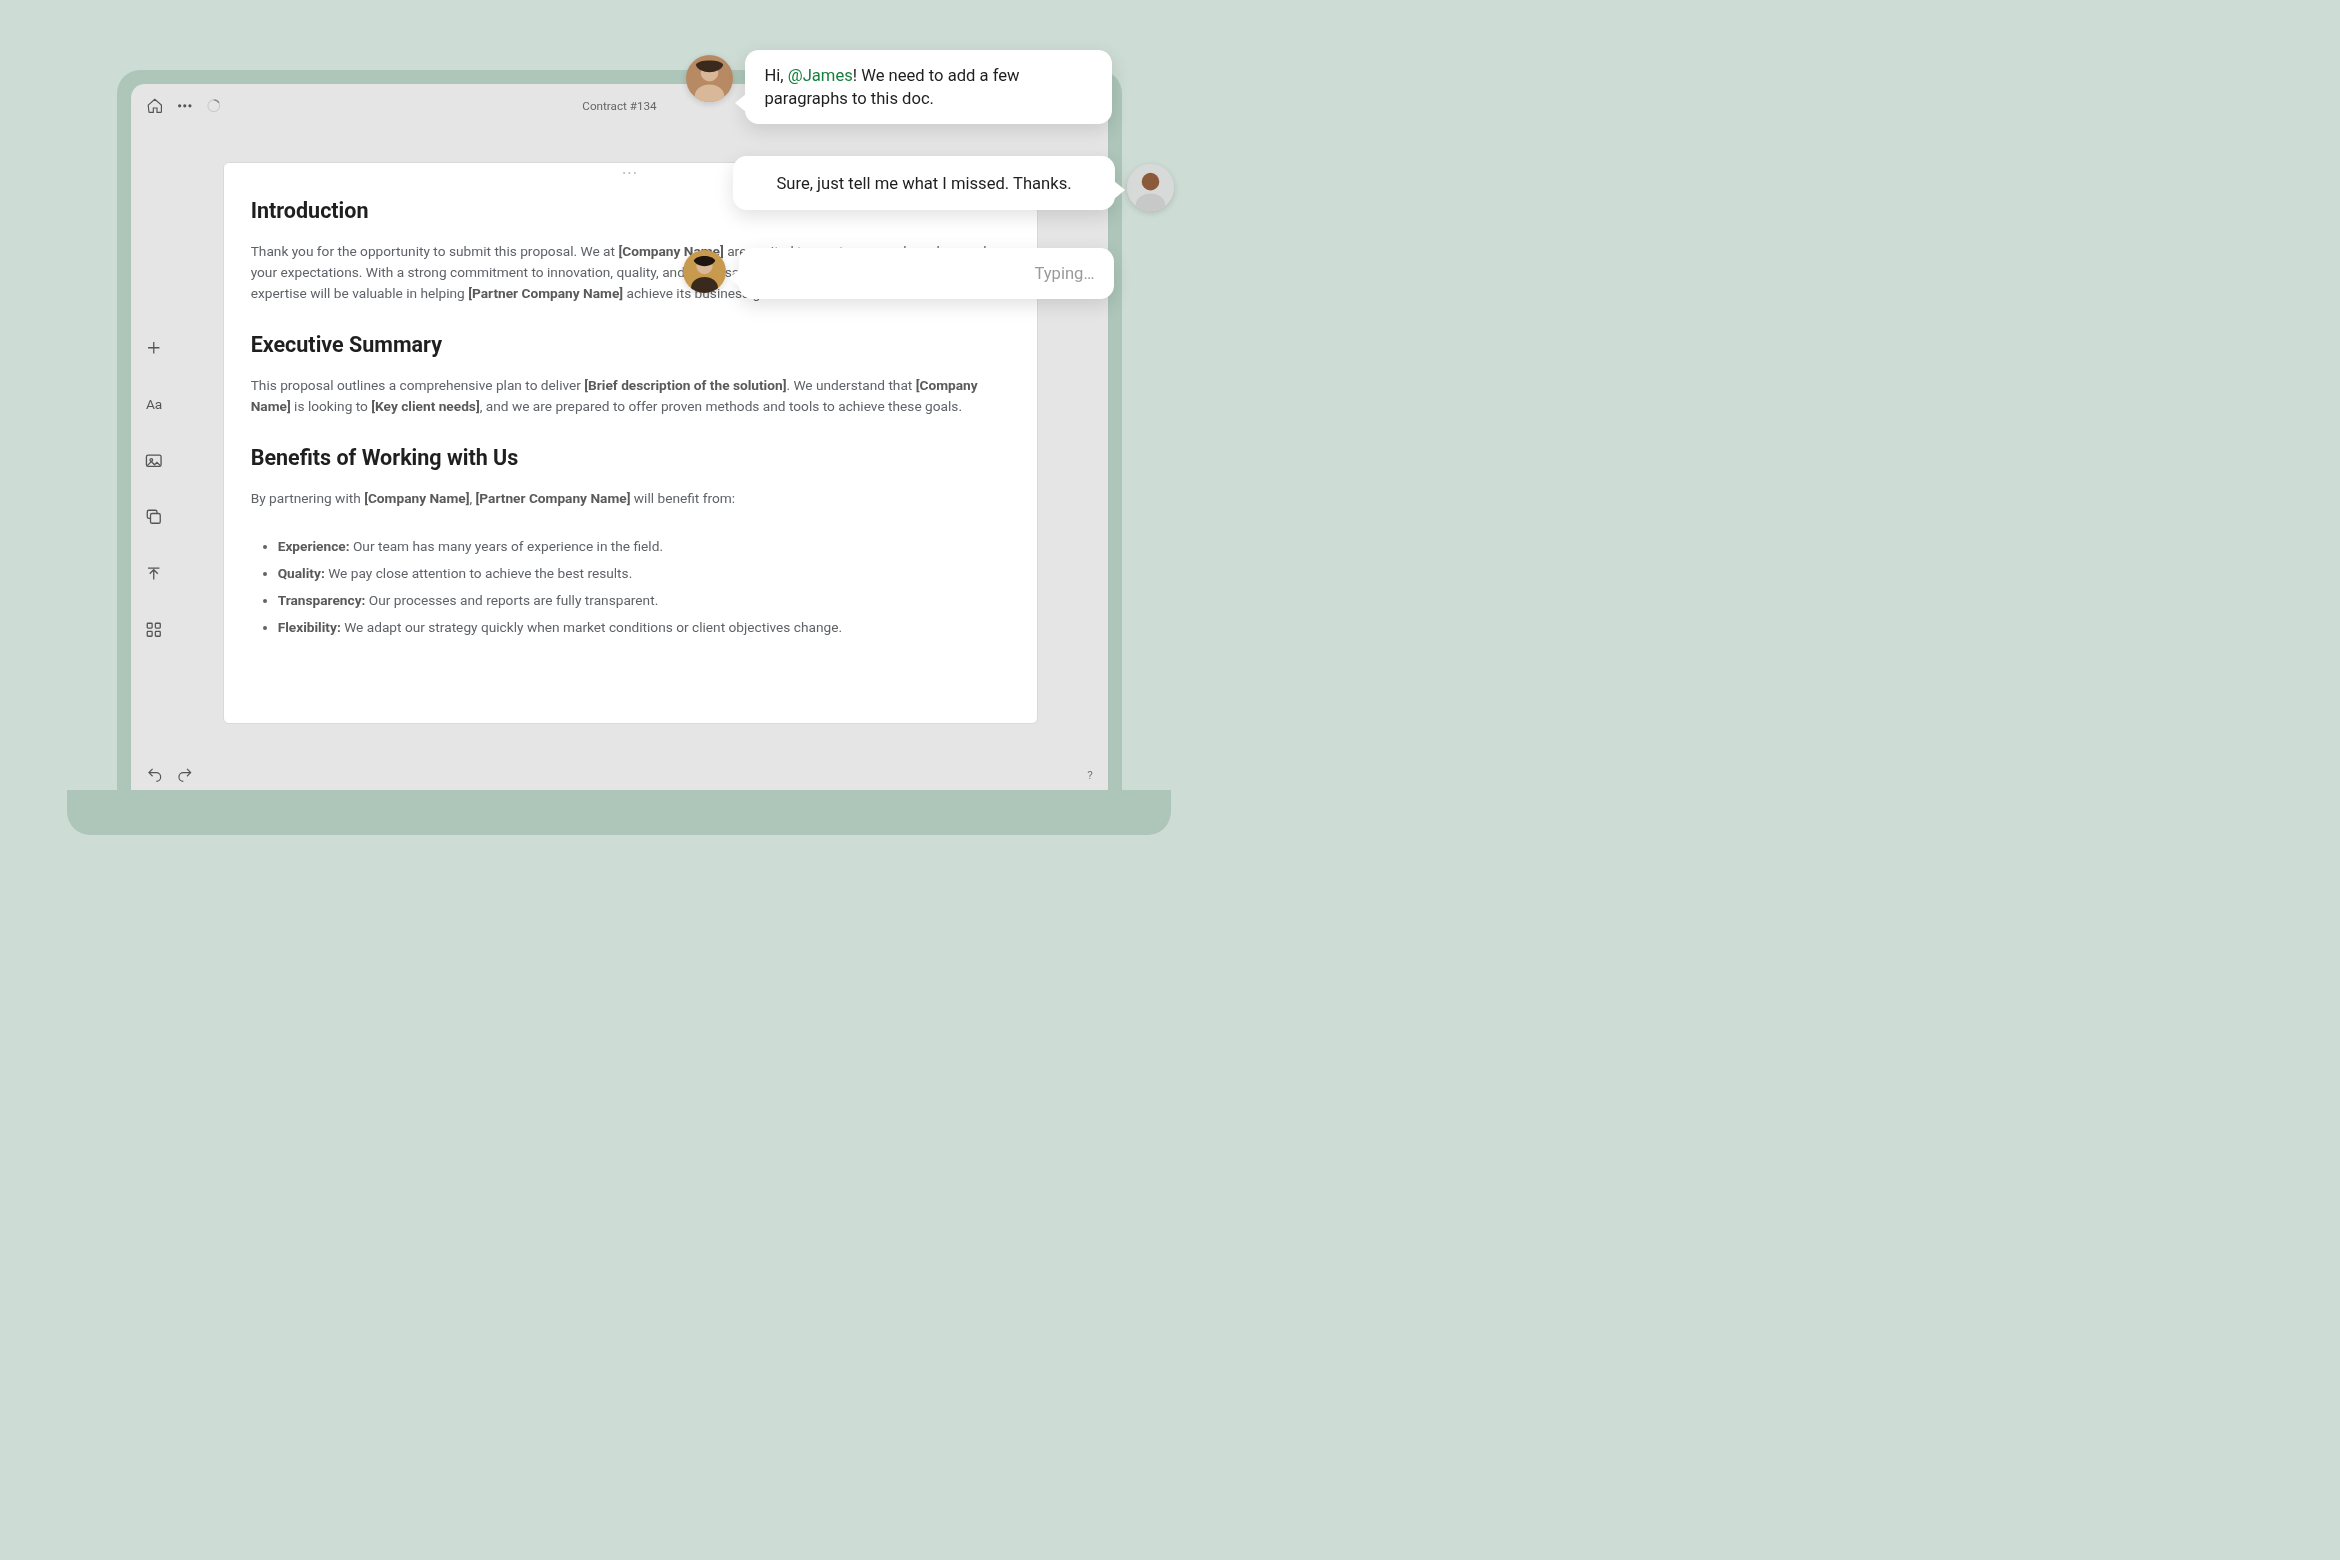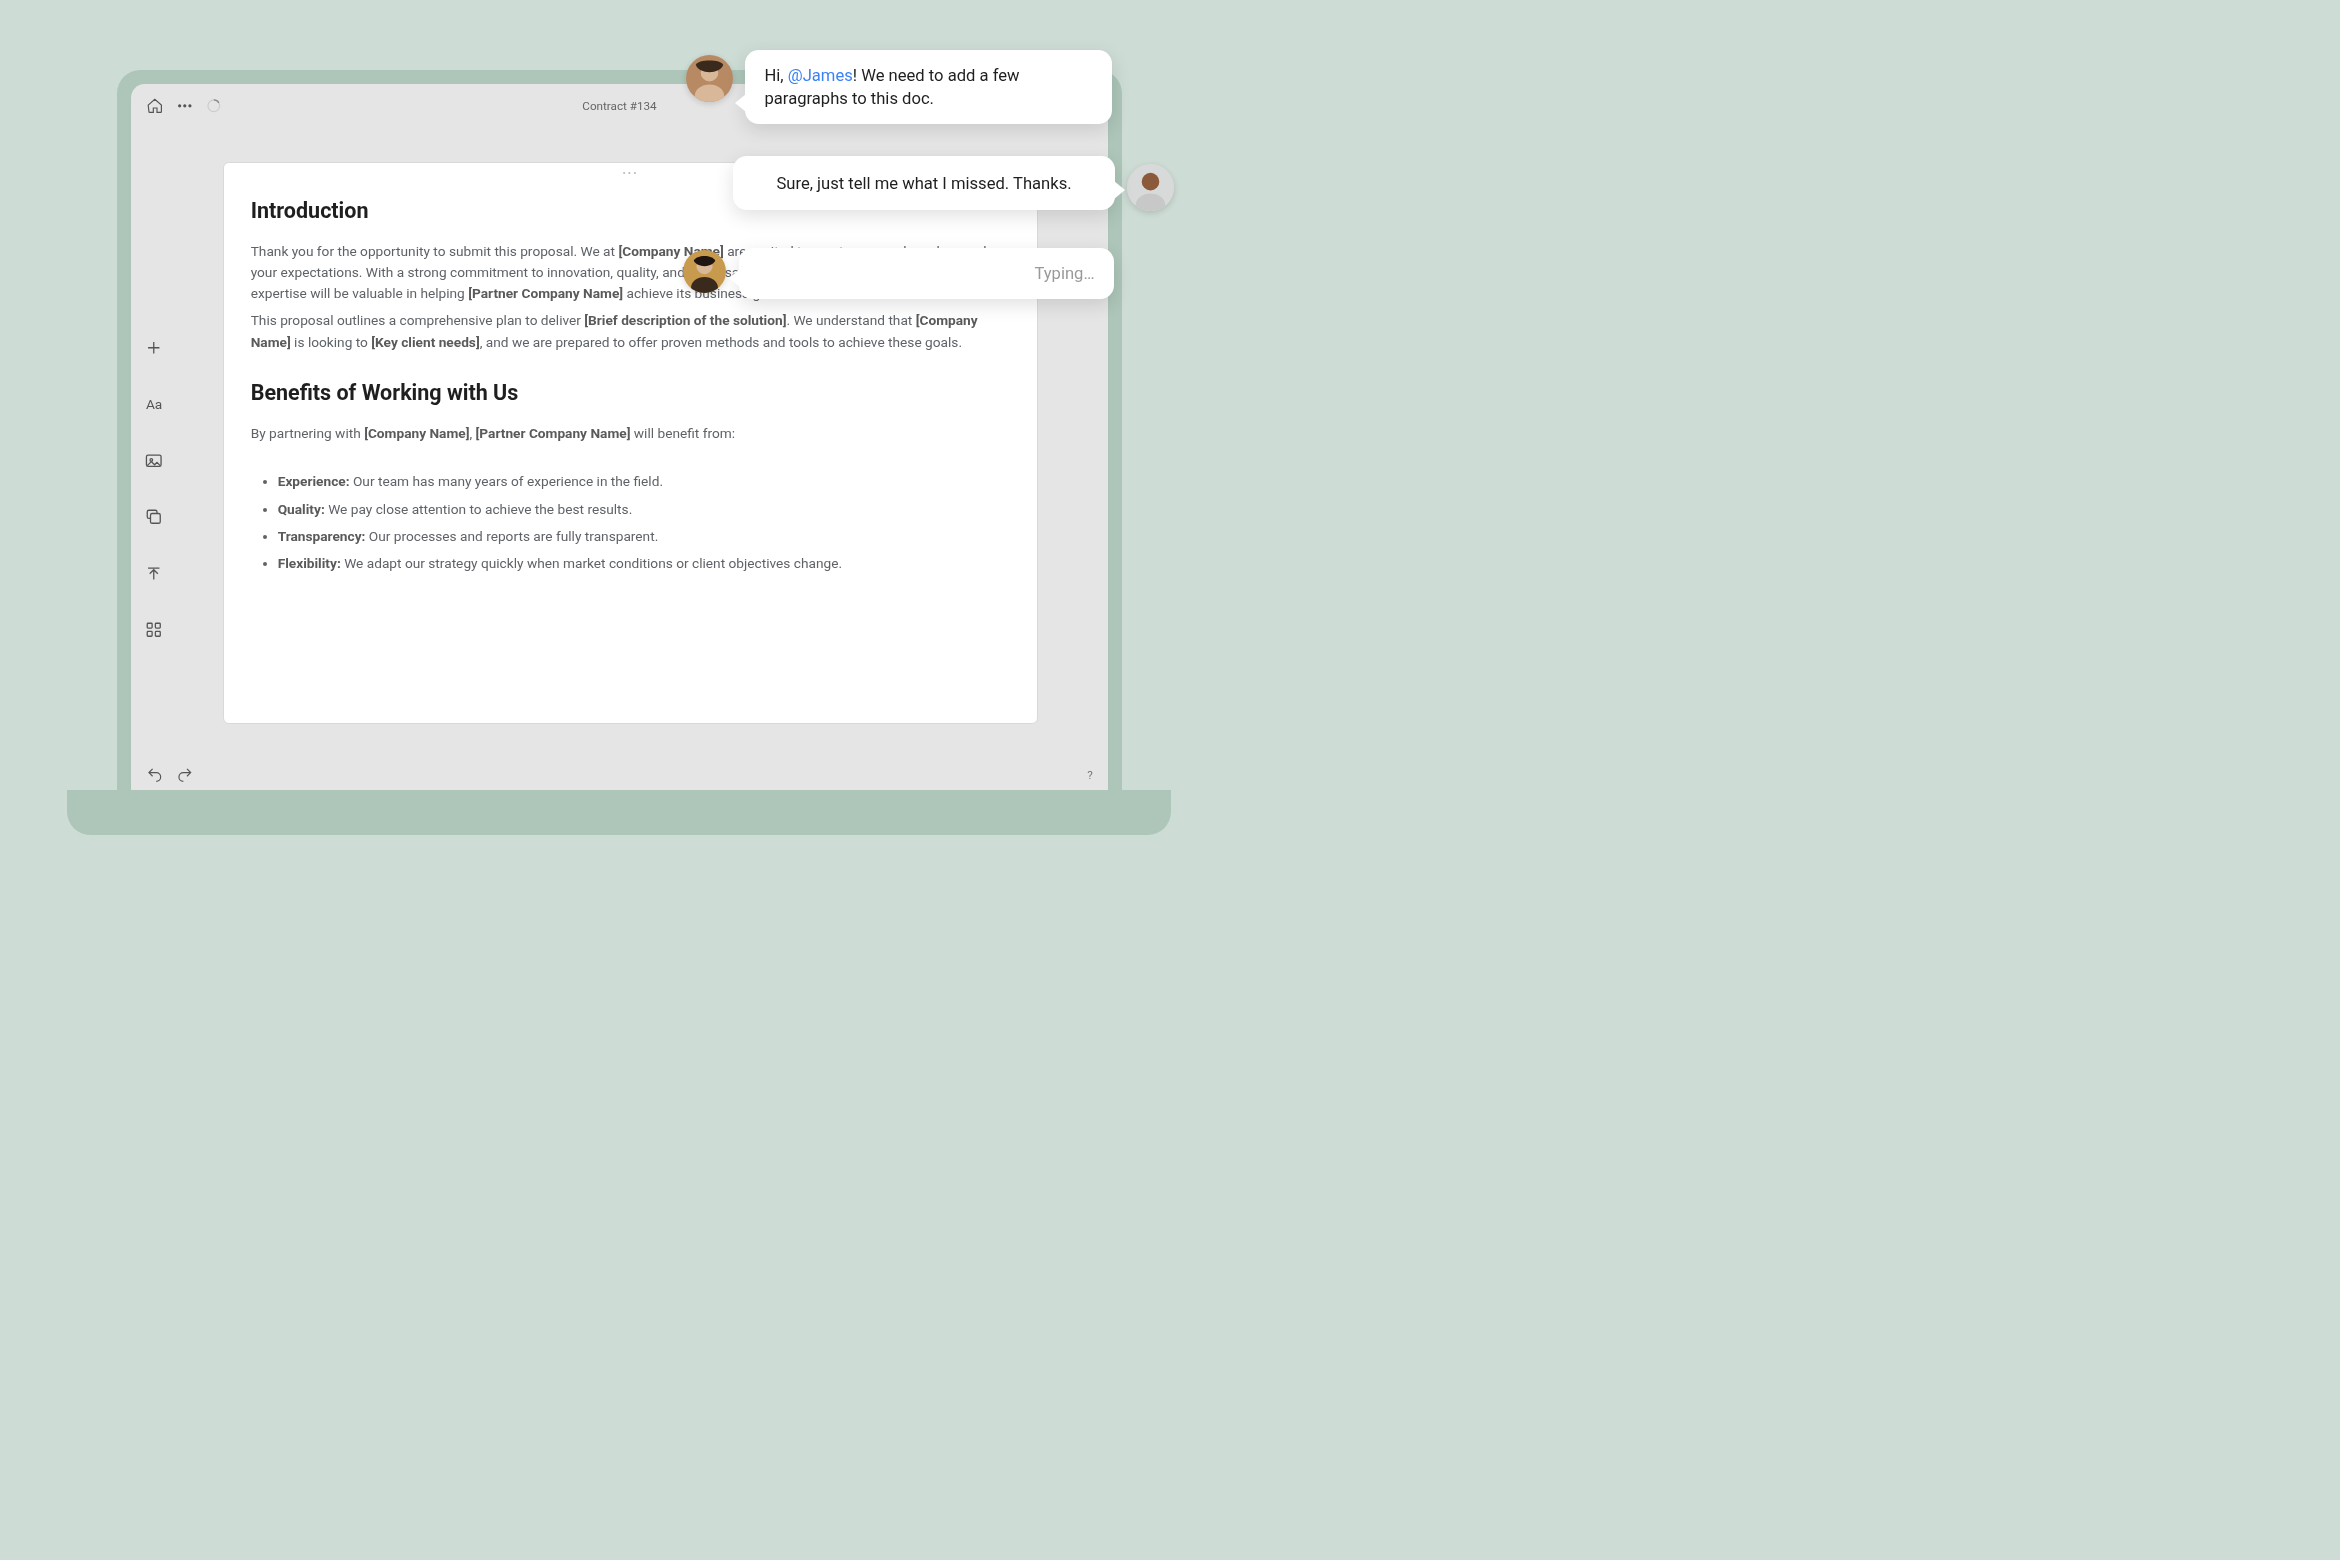--- a/index.html
+++ b/index.html
@@ -134,21 +134,21 @@
   }
   .bubble .tail {
     position:absolute; width:0; height:0;
   }
   .bubble-1 { left: 745px; top: 50px; width: 367px; }
   .bubble-1 .tail { left:-9.8px; bottom:11.7px; border-top:9.8px solid transparent; border-bottom:9.8px solid transparent; border-right:11.7px solid #fff; }
   .bubble-2 { left: 733px; top: 156px; width: 382px; padding:15.6px 19.5px;text-align:center; }
   .bubble-2 .tail { right:-9.8px; bottom:11.7px; border-top:9.8px solid transparent; border-bottom:9.8px solid transparent; border-left:11.7px solid #fff; }
   .bubble-3 { left: 739px; top: 248px; width: 375px; padding:13.7px 19.5px; color:#9a9a9a;text-align:right; }
   .bubble-3 .tail { left:-9.8px; bottom:11.7px; border-top:9.8px solid transparent; border-bottom:9.8px solid transparent; border-right:11.7px solid #fff; }
-  .mention { color:#3b82f6; }
+  .mention { color:#15803d; }
 
   .avatar {
     position:absolute;
     width:47px; height:47px;
     border-radius:50%;
     overflow:hidden;
     box-shadow: 0 2px 5.9px rgba(0,0,0,.15);
   }
   .avatar svg { width:100%; height:100%; display:block; }
   .av1 { left:686px; top:55px; }
@@ -232,20 +232,21 @@
 
     <div class="doc-frame">
       <div class="doc-drag">•••</div>
       <div class="doc-content">
 
         <h2>Introduction</h2>
         <p style="margin-top:9.8px;">
           <span>Thank you for the opportunity to submit this proposal. We at </span><strong>[Company Name]</strong><span> are excited to meet your needs and exceed your expectations. With a strong commitment to innovation, quality, and client satisfaction, we are confident that our expertise will be valuable in helping </span><strong>[Partner Company Name]</strong><span> achieve its business goals.</span>
         </p>
 
+        <h2 class="mt">Executive Summary</h2>
         <p>
           <span>This proposal outlines a comprehensive plan to deliver </span><strong>[Brief description of the solution]</strong><span>. We understand that </span><strong>[Company Name]</strong><span> is looking to </span><strong>[Key client needs]</strong><span>, and we are prepared to offer proven methods and tools to achieve these goals.</span>
         </p>
 
         <h2 class="mt">Benefits of Working with Us</h2>
         <p>
           <span>By partnering with </span><strong>[Company Name]</strong><span>, </span><strong>[Partner Company Name]</strong><span> will benefit from:</span>
         </p>
         <ul>
           <li><strong>Experience:</strong><span> Our team has many years of experience in the field.</span></li>

